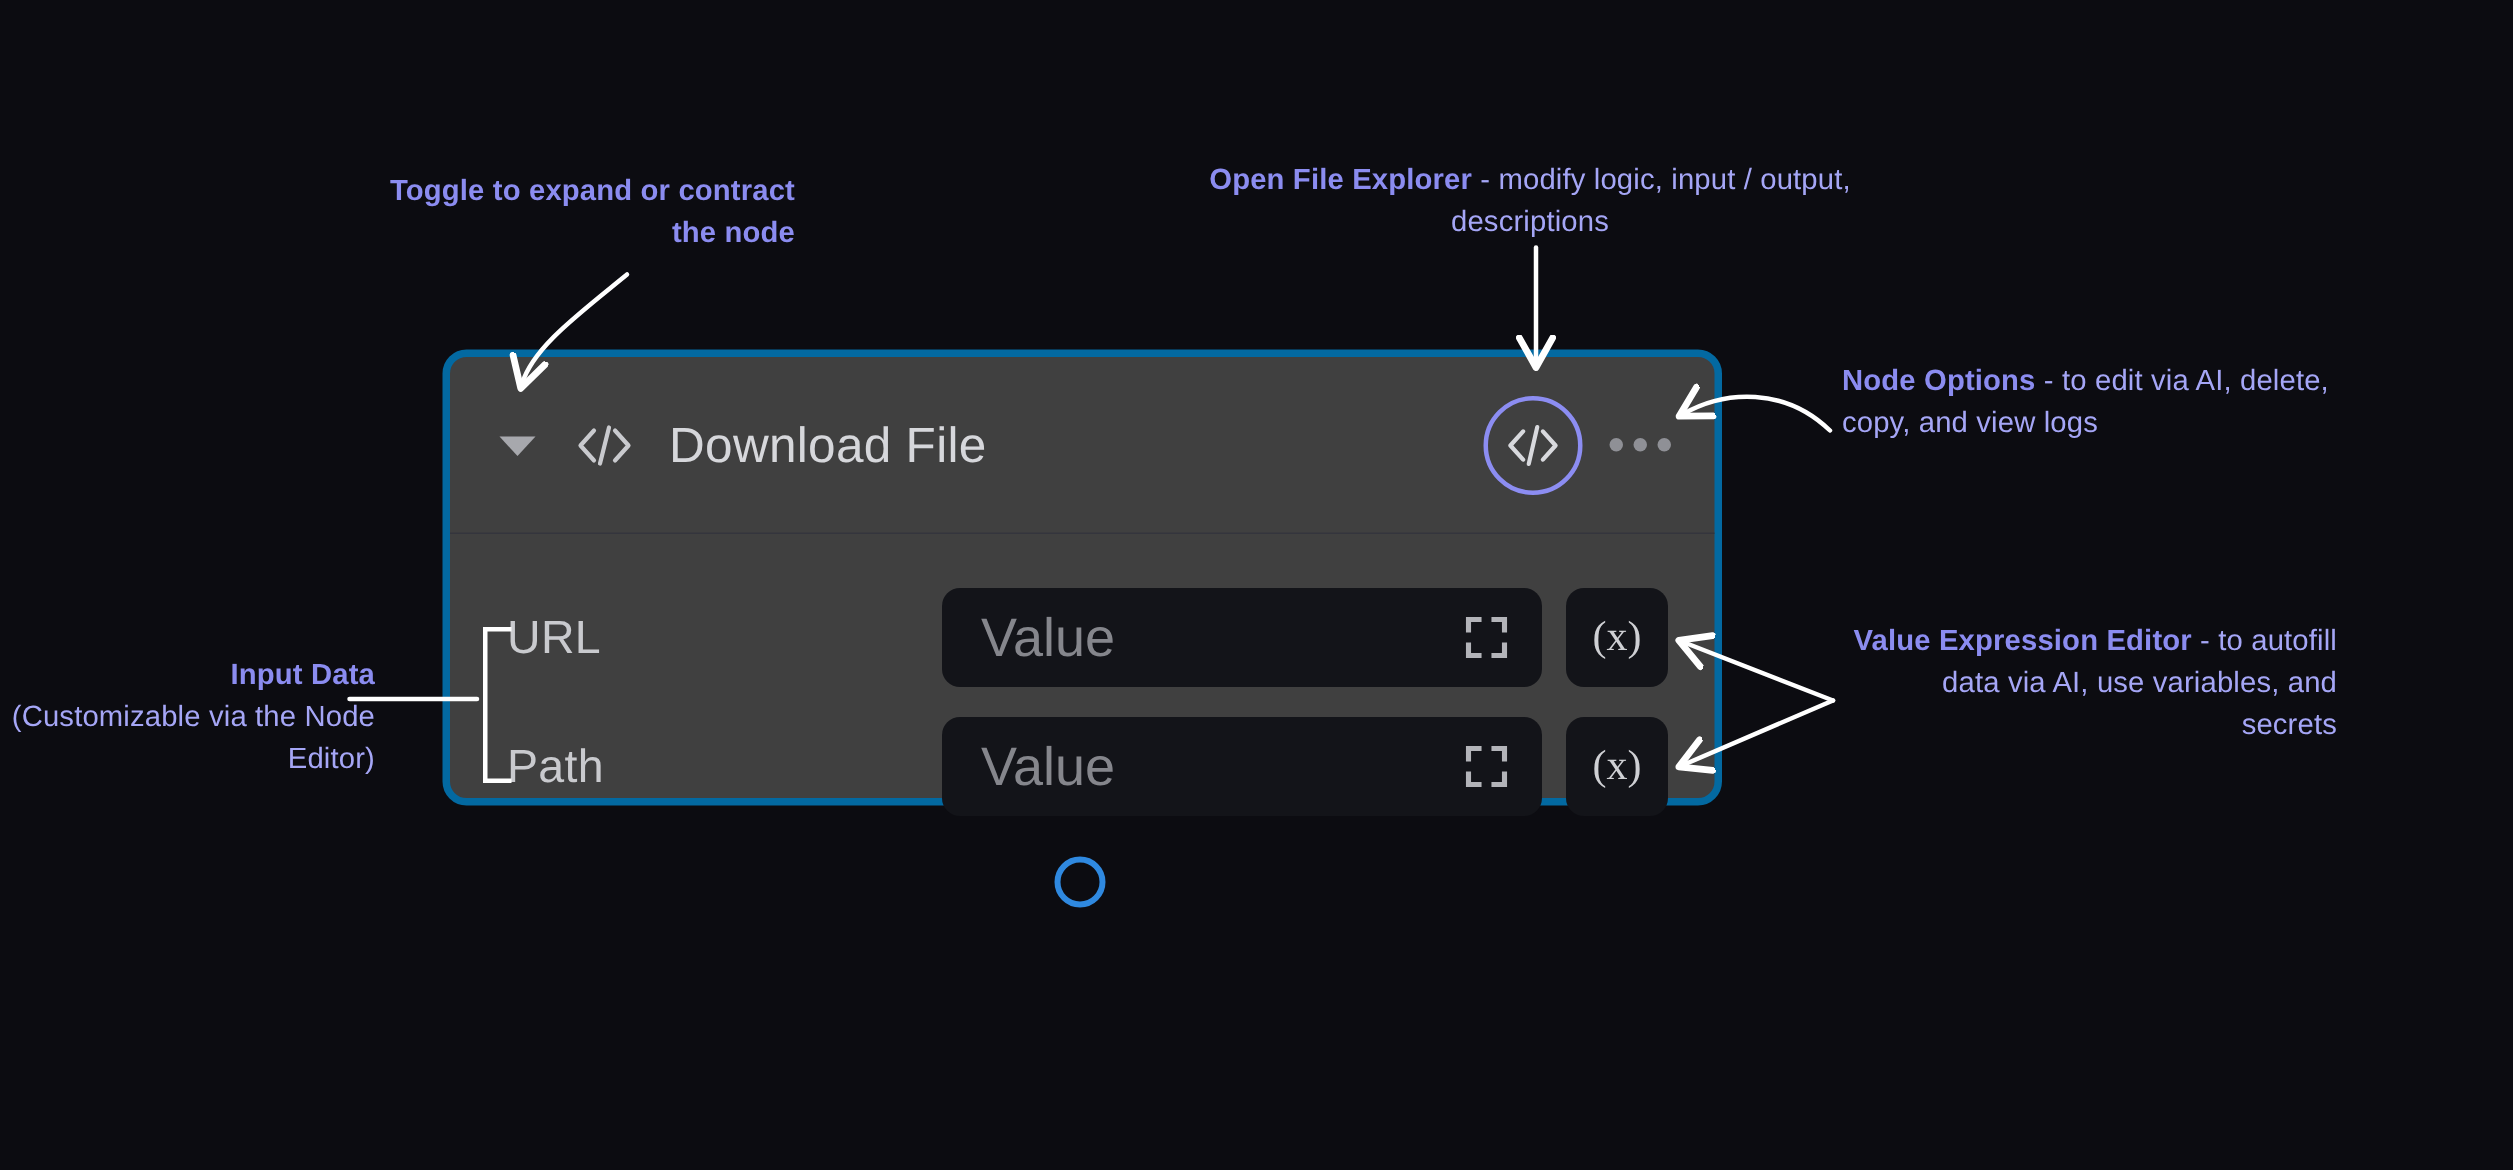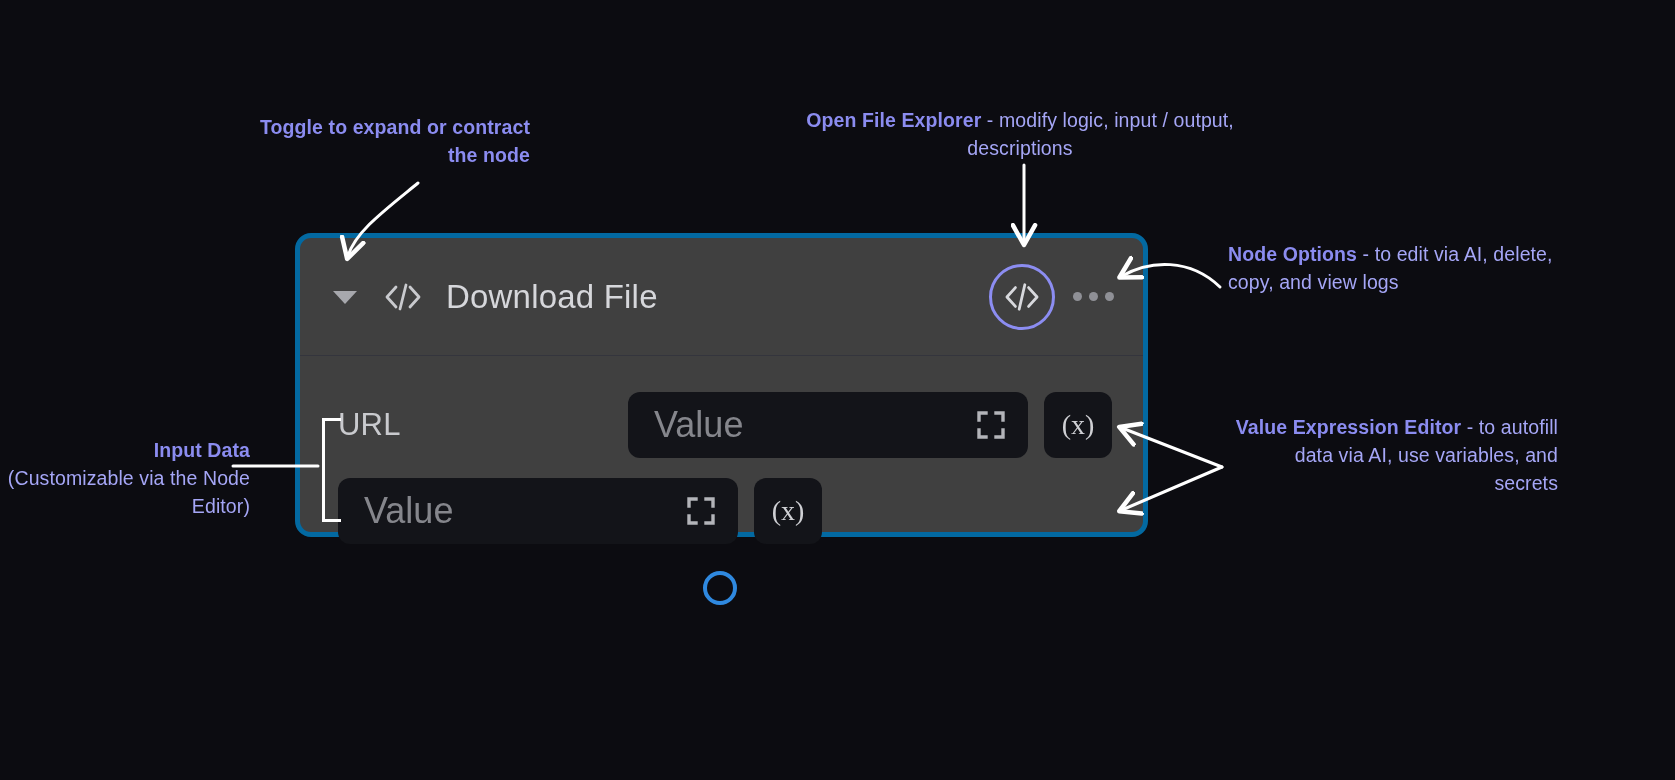--- a/index.html
+++ b/index.html
@@ -157,20 +157,21 @@
               <path d="M10 27 L3 27 L3 20" stroke="#b3b4b9" stroke-width="3.4" fill="none" stroke-linecap="square"></path>
             </svg>
           </span>
         </div>
         <div class="fx-btn">
           <span>(x)</span>
         </div>
       </div>
 
       <div class="row">
+        <div class="row-label">Path</div>
         <div class="value-field">
           <span class="value-text">Value</span>
           <span class="expand-icon">
             <svg width="30" height="30" viewBox="0 0 30 30" aria-hidden="true">
               <path d="M3 10 L3 3 L10 3" stroke="#b3b4b9" stroke-width="3.4" fill="none" stroke-linecap="square"></path>
               <path d="M20 3 L27 3 L27 10" stroke="#b3b4b9" stroke-width="3.4" fill="none" stroke-linecap="square"></path>
               <path d="M27 20 L27 27 L20 27" stroke="#b3b4b9" stroke-width="3.4" fill="none" stroke-linecap="square"></path>
               <path d="M10 27 L3 27 L3 20" stroke="#b3b4b9" stroke-width="3.4" fill="none" stroke-linecap="square"></path>
             </svg>
           </span>

